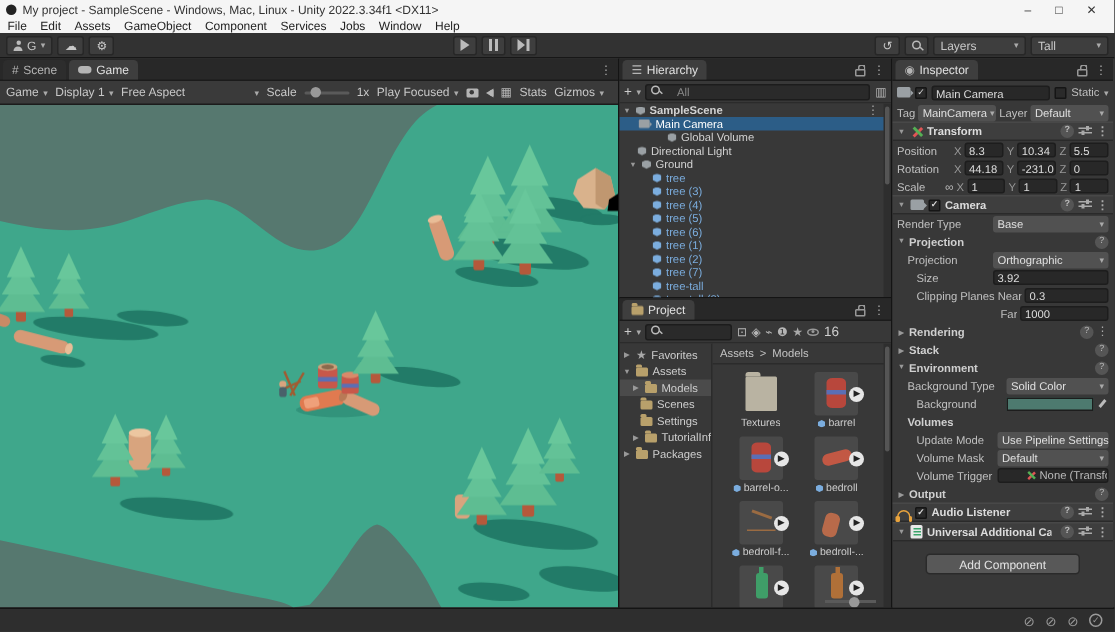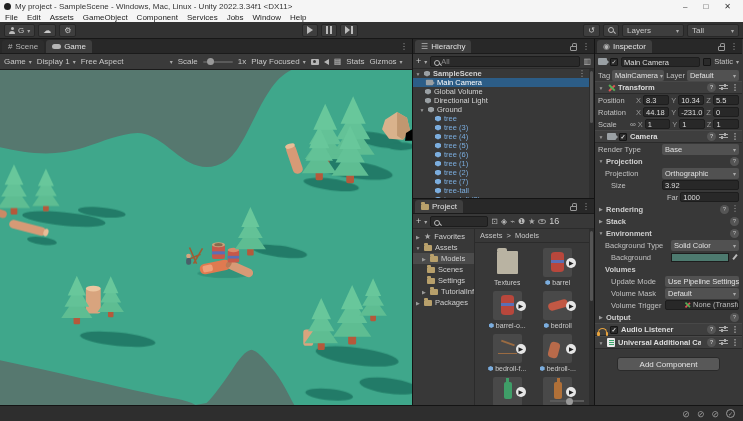--- a/index.html
+++ b/index.html
@@ -45,21 +45,21 @@
   .gicon{color:#b5b5b5;font-size:8px;}
   .spk{width:0;height:0;border-right:5px solid #b5b5b5;border-top:3px solid transparent;border-bottom:3px solid transparent;position:relative;display:inline-block;}
   .spk:before{content:'';position:absolute;right:-5px;top:-2px;width:2px;height:4px;background:#b5b5b5;}
   .cam{width:8px;height:6px;background:#b5b5b5;border-radius:1px;position:relative;display:inline-block;}
   .cam:before{content:'';position:absolute;left:2.5px;top:1px;width:3px;height:3px;border-radius:50%;background:#3a3a3a;}
   .viewport{flex:1;position:relative;overflow:hidden;}
   .viewport svg{display:block;width:100%;height:100%;}
   
   .ptoolbar{height:15px;background:#383838;border-bottom:1px solid #2b2b2b;display:flex;align-items:center;gap:3px;padding:0 3px;flex:none;}
   .plus{color:#ccc;font-size:9px;}
-  .searchfield{flex:1;background:#2a2a2a;border:1px solid #1c1c1c;border-radius:2px;height:11px;display:flex;align-items:flex-end;gap:1px;padding:0 3px;color:#8a8a8a;font-size:7.5px;}
+  .searchfield{flex:1;background:#2a2a2a;border:1px solid #1c1c1c;border-radius:2px;height:11px;display:flex;align-items:flex-start;gap:11px;padding:0 3px;color:#8a8a8a;font-size:7.5px;}
   .hierbody{flex:1;background:#383838;overflow:hidden;position:relative;font-size:7.5px;}
   .hrow{height:9px;display:flex;align-items:center;gap:3px;padding:0 2px;white-space:nowrap;color:#d2d2d2;}
   .hrow.sel{background:#2c5d87;color:#fff;}
   .fold{font-size:5px;color:#999;width:6px;text-align:center;flex:none;}
   .cube{width:6px;height:6px;flex:none;clip-path:polygon(50% 0,100% 25%,100% 75%,50% 100%,0 75%,0 25%);background:#9aa0a4;}
   .cube.blue{background:#7badde;}
   .prefabtxt{color:#7badde;}
   .vscroll{position:absolute;right:0;top:0;bottom:0;width:5px;background:#2e2e2e;}
   .vscroll i{position:absolute;left:1px;right:1px;top:2px;height:40%;background:#555;border-radius:2px;}
   
@@ -365,21 +365,21 @@
         <div class="hrow">
           <span class="fold">▼</span>
           <span class="cube"></span>
           <b>SampleScene</b>
           <span class="kebab" style="margin-left:auto;padding-right:6px;">⋮</span>
         </div>
         <div class="hrow sel" style="padding-left:12px;">
           <span class="camicon" style="transform:scale(0.8);"></span>
           <span>Main Camera</span>
         </div>
-        <div class="hrow" style="padding-left:12px;">
+        <div class="hrow" style="padding-left:12px;margin-left:20px;">
           <span class="cube"></span>
           <span>Global Volume</span>
         </div>
         <div class="hrow" style="padding-left:12px;">
           <span class="cube"></span>
           <span>Directional Light</span>
         </div>
         <div class="hrow" style="padding-left:6px;">
           <span class="fold">▼</span>
           <span class="cube"></span>
@@ -682,20 +682,25 @@
         <span class="ilbl" style="width:55px;">Projection</span>
         <span class="dd">
             <span>Orthographic</span>
             <span class="caret">▾</span>
           </span>
       </div>
       <div class="irow" style="padding-left:16px;">
         <span class="ilbl" style="width:49px;">Size</span>
         <span class="fld">3.92</span>
       </div>
+      <div class="irow" style="padding-left:16px;">
+        <span class="ilbl">Clipping Planes</span>
+        <span class="ilbl">Near</span>
+        <span class="fld">0.3</span>
+      </div>
       <div class="irow" style="padding-left:72px;">
         <span class="ilbl">Far</span>
         <span class="fld">1000</span>
       </div>
       <div class="irow">
         <span class="fold">▶</span>
         <b>Rendering</b>
         <span class="spacer"></span>
           <span class="help">?</span>
           <span class="kebab">⋮</span>

